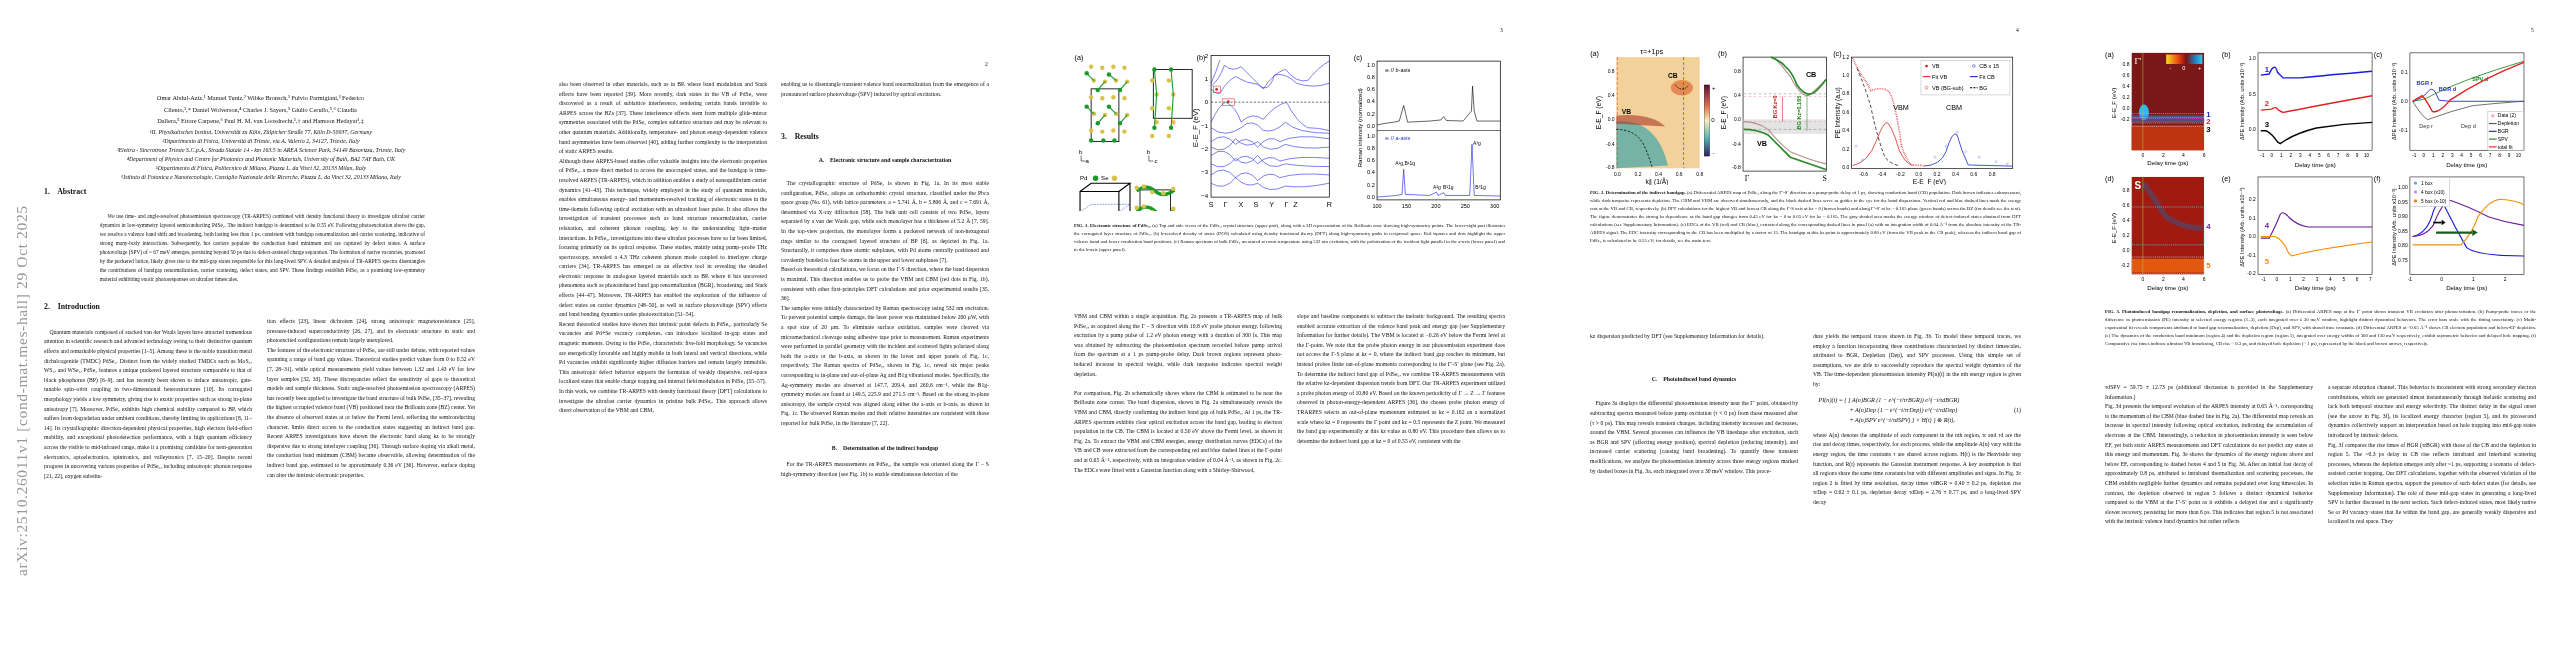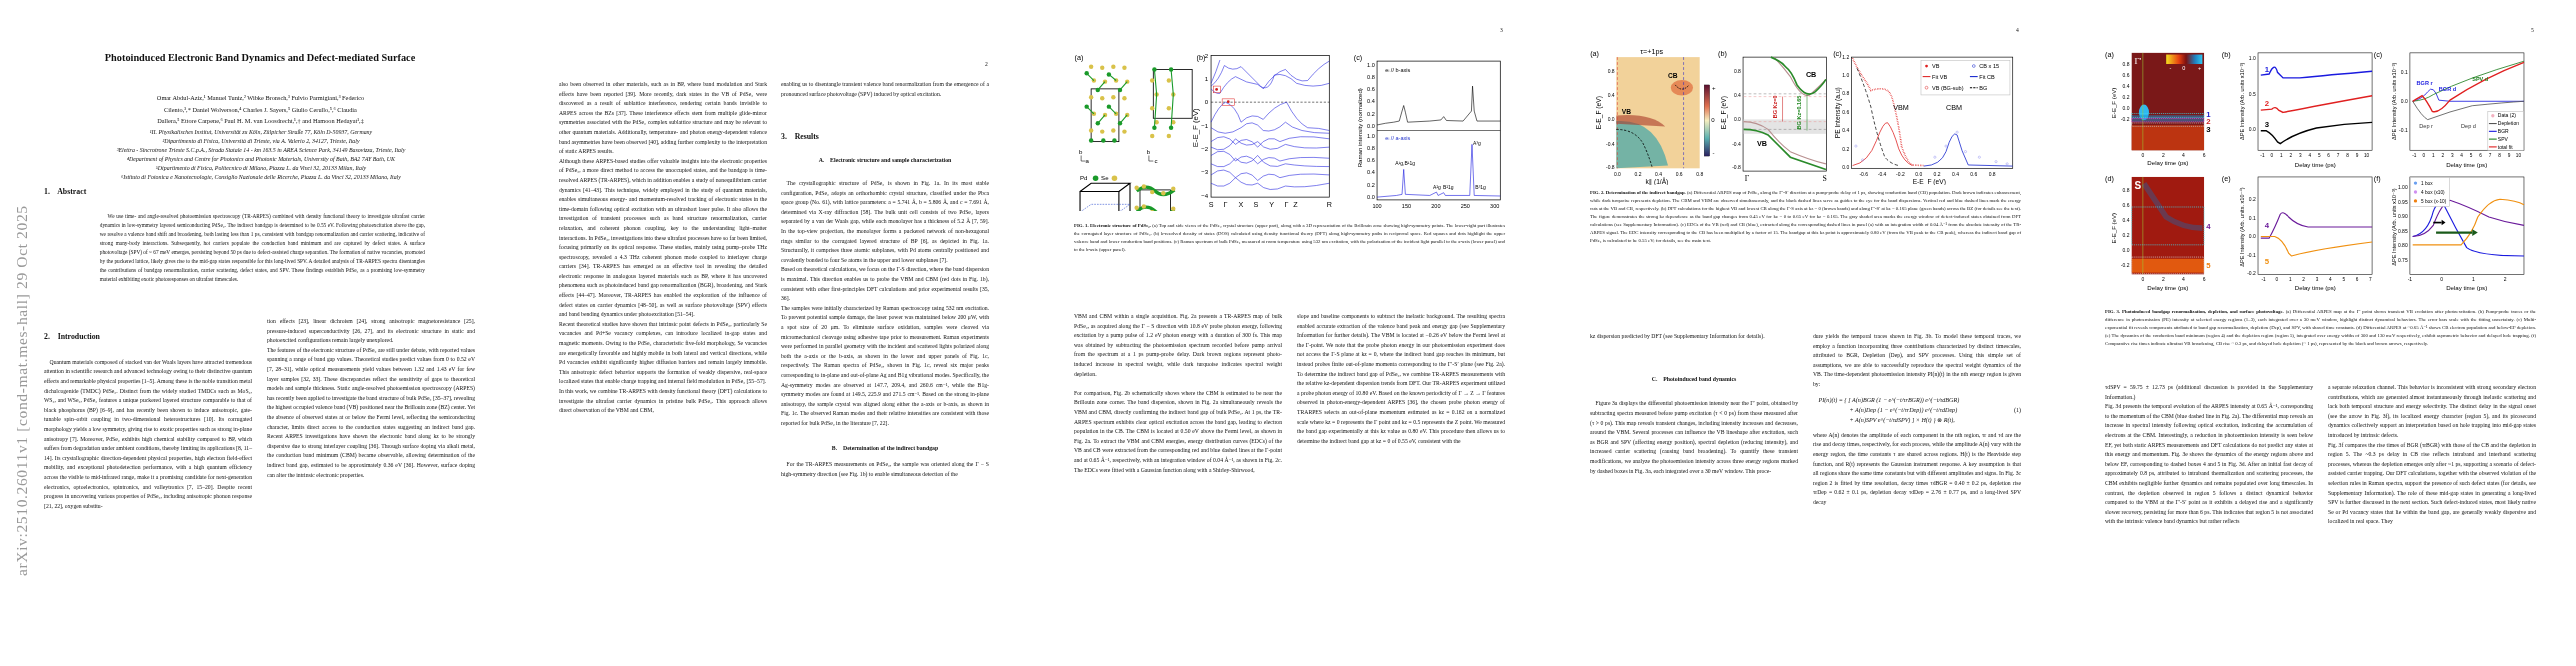--- a/index.html
+++ b/index.html
@@ -22,40 +22,39 @@
   .caption b{font-weight:bold;}
   sub,sup{font-size:70%;line-height:0;}
   .eq{font-style:italic;font-size:6.1px;line-height:10px;margin:5.6px 0 5.6px 5.6px;}
 </style>
 </head>
 <body>
 
 <div class="page" style="left:0;">
   <div class="arxiv">arXiv:2510.26011v1  [cond-mat.mes-hall]  29 Oct 2025</div>
   <div class="title">
-    <div>Photoinduced Electronic Band Dynamics and Defect-mediated Surface</div>
   </div>
   <div class="authors">
     <div>Omar Abdul-Aziz,¹ Manuel Tuniz,² Wibke Bronsch,³ Fulvio Parmigiani,³ Federico</div>
     <div>Cilento,³,* Daniel Wolverson,⁴ Charles J. Sayers,⁵ Giulio Cerullo,⁵,⁶ Claudia</div>
     <div>Dallera,⁵ Ettore Carpene,⁶ Paul H. M. van Loosdrecht,¹,† and Hamoon Hedayat¹,‡</div>
   </div>
   <div class="affil">
     <div>¹II. Physikalisches Institut, Universität zu Köln, Zülpicher Straße 77, Köln D-50937, Germany</div>
     <div>²Dipartimento di Fisica, Università di Trieste, via A. Valerio 2, 34127, Trieste, Italy</div>
     <div>³Elettra - Sincrotrone Trieste S.C.p.A., Strada Statale 14 - km 163.5 in AREA Science Park, 34149 Basovizza, Trieste, Italy</div>
     <div>⁴Department of Physics and Centre for Photonics and Photonic Materials, University of Bath, BA2 7AY Bath, UK</div>
     <div>⁵Dipartimento di Fisica, Politecnico di Milano, Piazza L. da Vinci 32, 20133 Milan, Italy</div>
     <div>⁶Istituto di Fotonica e Nanotecnologie, Consiglio Nazionale delle Ricerche, Piazza L. da Vinci 32, 20133 Milano, Italy</div>
   </div>
   <div class="abs-h" style="white-space:pre;">1.    Abstract</div>
   <div class="abs">
       <span style="padding-left:7.8px;display:block;text-indent:7.8px;">We use time- and angle-resolved photoemission spectroscopy (TR-ARPES) combined with density functional theory to investigate ultrafast carrier dynamics in low-symmetry layered semiconducting PdSe₂. The indirect bandgap is determined to be 0.55 eV. Following photoexcitation above the gap, we resolve a valence band shift and broadening, both lasting less than 1 ps, consistent with bandgap renormalization and carrier scattering, indicative of strong many-body interactions. Subsequently, hot carriers populate the conduction band minimum and are captured by defect states. A surface photovoltage (SPV) of ~ 67 meV emerges, persisting beyond 50 ps due to defect-assisted charge separation. The formation of native vacancies, promoted by the puckered lattice, likely gives rise to the mid-gap states responsible for this long-lived SPV. A detailed analysis of TR-ARPES spectra disentangles the contributions of bandgap renormalization, carrier scattering, defect states, and SPV. These findings establish PdSe₂ as a promising low-symmetry material exhibiting exotic photoresponses on ultrafast timescales.</span>
     </div>
-  <div class="col" style="left:44px;top:328px;width:208px;">
+  <div class="col" style="left:44px;top:298px;width:208px;">
     <div class="h1" style="white-space:pre;margin-bottom:18px;">2.    Introduction</div>
     <p class="ind" style="font-size:5.7px;line-height:9.6px;">Quantum materials composed of stacked van der Waals layers have attracted tremendous attention in scientific research and advanced technology owing to their distinctive quantum effects and remarkable physical properties [1–5]. Among these is the noble transition metal dichalcogenide (TMDC) PdSe₂. Distinct from the widely studied TMDCs such as MoS₂, WS₂, and WSe₂, PdSe₂ features a unique puckered layered structure comparable to that of black phosphorus (BP) [6–9], and has recently been shown to induce anisotropic, gate-tunable spin–orbit coupling in two-dimensional heterostructures [10]. Its corrugated morphology yields a low symmetry, giving rise to exotic properties such as strong in-plane anisotropy [7]. Moreover, PdSe₂ exhibits high chemical stability compared to BP, which suffers from degradation under ambient conditions, thereby limiting its applications [8, 11–14]. Its crystallographic direction-dependent physical properties, high electron field-effect mobility, and exceptional photodetection performance, with a high quantum efficiency across the visible to mid-infrared range, make it a promising candidate for next-generation electronics, optoelectronics, spintronics, and valleytronics [7, 15–20]. Despite recent progress in uncovering various properties of PdSe₂, including anisotropic phonon response [21, 22], oxygen substitu-</p>
   </div>
   <div class="col" style="left:267px;top:317px;width:208px;">
     <p style="font-size:5.7px;line-height:9.6px;white-space:pre-line;">tion effects [23], linear dichroism [24], strong anisotropic magnetoresistance [25], pressure-induced superconductivity [26, 27], and its electronic structure in static and photoexcited configurations remain largely unexplored.
 The features of the electronic structure of PdSe₂ are still under debate, with reported values spanning a range of band gap values. Theoretical studies predict values from 0 to 0.52 eV [7, 28–31], while optical measurements yield values between 1.32 and 1.43 eV for few layer samples [32, 33]. These discrepancies reflect the sensitivity of gaps to theoretical models and sample thickness. Static angle-resolved photoemission spectroscopy (ARPES) has recently been applied to investigate the band structure of bulk PdSe₂ [35–37], revealing the highest occupied valence band (VB) positioned near the Brillouin zone (BZ) center. Yet the absence of observed states at or below the Fermi level, reflecting the semiconducting character, limits direct access to the conduction states suggesting an indirect band gap. Recent ARPES investigations have shown the electronic band along kz to be strongly dispersive due to strong interlayer coupling [36]. Through surface doping via alkali metal, the conduction band minimum (CBM) became observable, allowing determination of the indirect band gap, estimated to be approximately 0.36 eV [36]. However, surface doping can alter the intrinsic electronic properties.</p>
   </div>
 </div>
 
 <div class="page" style="left:515px;margin-top:34px;">

